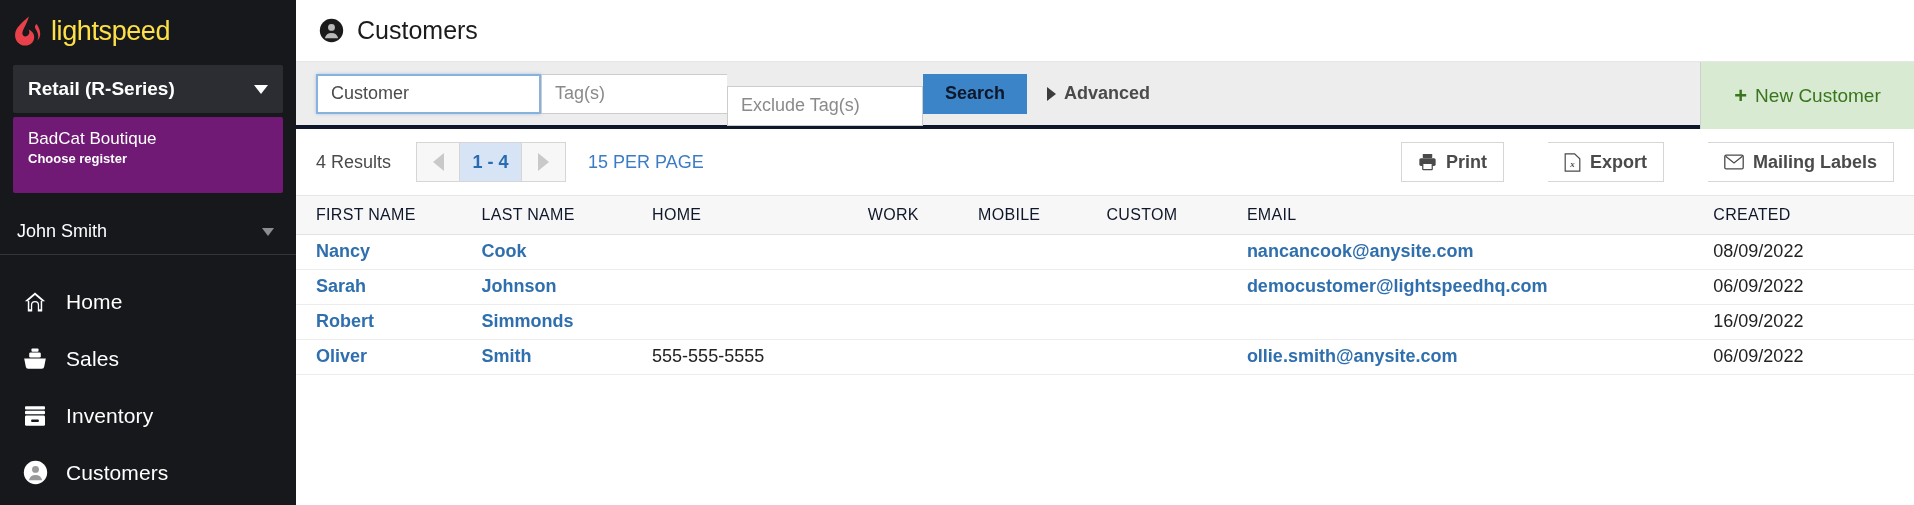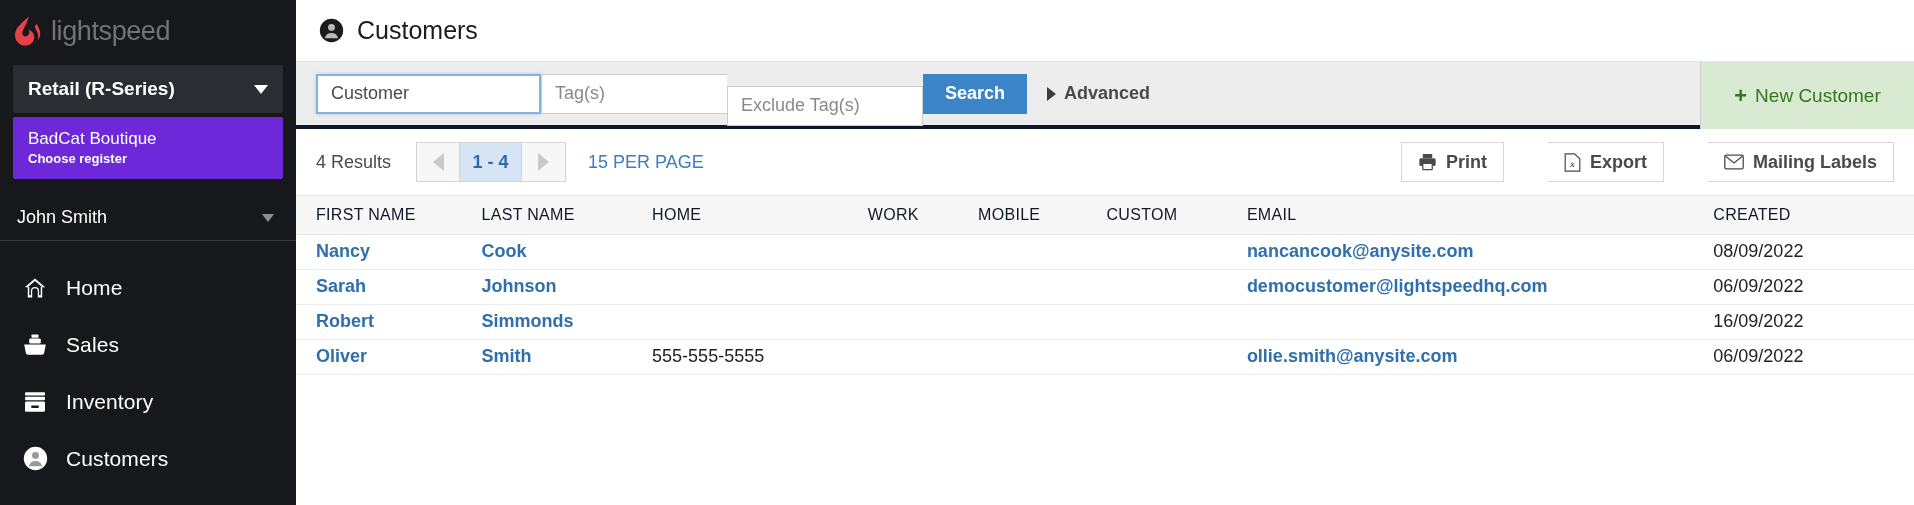--- a/index.html
+++ b/index.html
@@ -26,21 +26,21 @@
     height: 62px;
     display: flex;
     align-items: center;
     padding-left: 14px;
     gap: 9px;
   }
   .logo-mark { width: 28px; height: 30px; display: block; }
   .logo-text {
     font-size: 27px;
     letter-spacing: -0.4px;
-    color: #737373;
+    color: #fde047;
     font-weight: 400;
   }
   .series-select {
     margin: 3px 13px 0 13px;
     height: 48px;
     background: #2b2d33;
     border-radius: 2px;
     display: flex;
     align-items: center;
     padding: 0 15px;
@@ -49,23 +49,23 @@
   .series-label { font-size: 19px; font-weight: 600; color: #fff; }
   .caret-down {
     width: 0; height: 0;
     border-left: 7px solid transparent;
     border-right: 7px solid transparent;
     border-top: 9px solid #ffffff;
   }
   .caret-down.dim { border-top-color: #8b8d93; border-left-width:6px; border-right-width:6px; border-top-width:8px;}
   .store-box {
     margin: 4px 13px 0 13px;
-    background: #6d28d9;
+    background: #701a75;
     border-radius: 2px;
-    padding: 10px 15px 11px 15px;
+    padding: 10px 15px 25px 15px;
   }
   .store-name { font-size: 17px; color: #ffffff; line-height: 1.38; font-weight: 400;}
   .store-register { font-size: 13px; color: #ffffff; font-weight: 700; line-height: 1.38; }
   .user-row {
     margin-top: 16px;
     height: 46px;
     display: flex;
     align-items: center;
     justify-content: space-between;
     padding: 0 22px 0 17px;
@@ -128,21 +128,21 @@
     width: 225px;
     border: 2px solid #85b3de;
     color: #4b4b4b;
     box-shadow: 0 0 3px rgba(110,160,210,0.5);
   }
   .sf.mid { width: 186px; }
   .sf.last { width: 196px; border-right: 1px solid #cccccc; margin-top: 24px; }
   .search-btn {
     height: 40px;
     background: #3b84c8;
-    color: #ffffff;
+    color: #0f172a;
     font-size: 18px;
     font-weight: 600;
     display: flex;
     align-items: center;
     padding: 0 22px;
     border: none;
     cursor: pointer;
     font-family: inherit;
   }
   .advanced {

